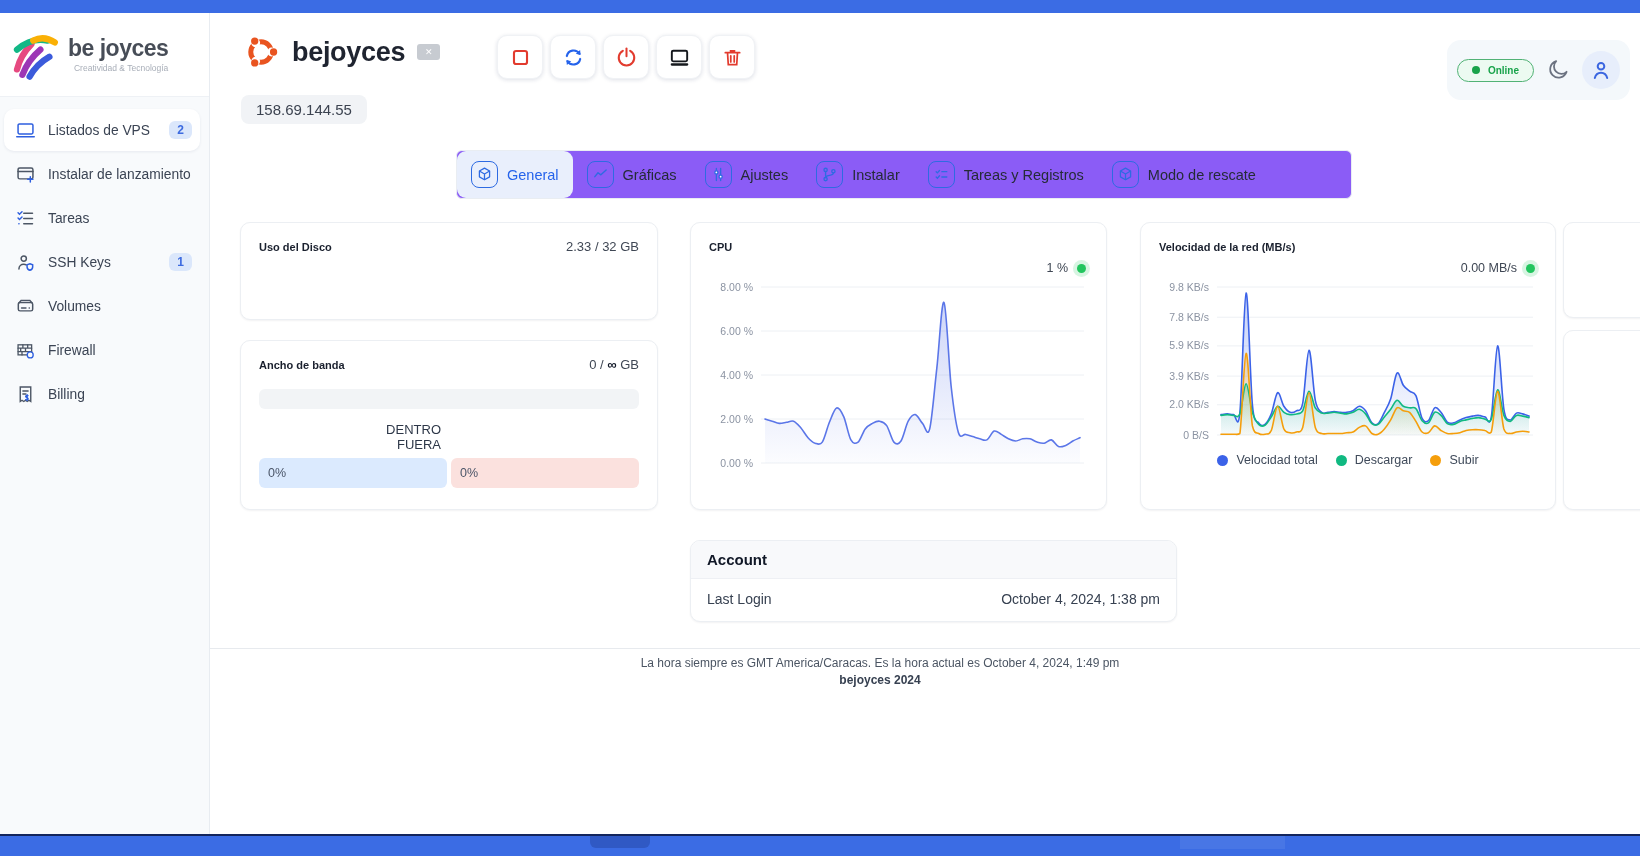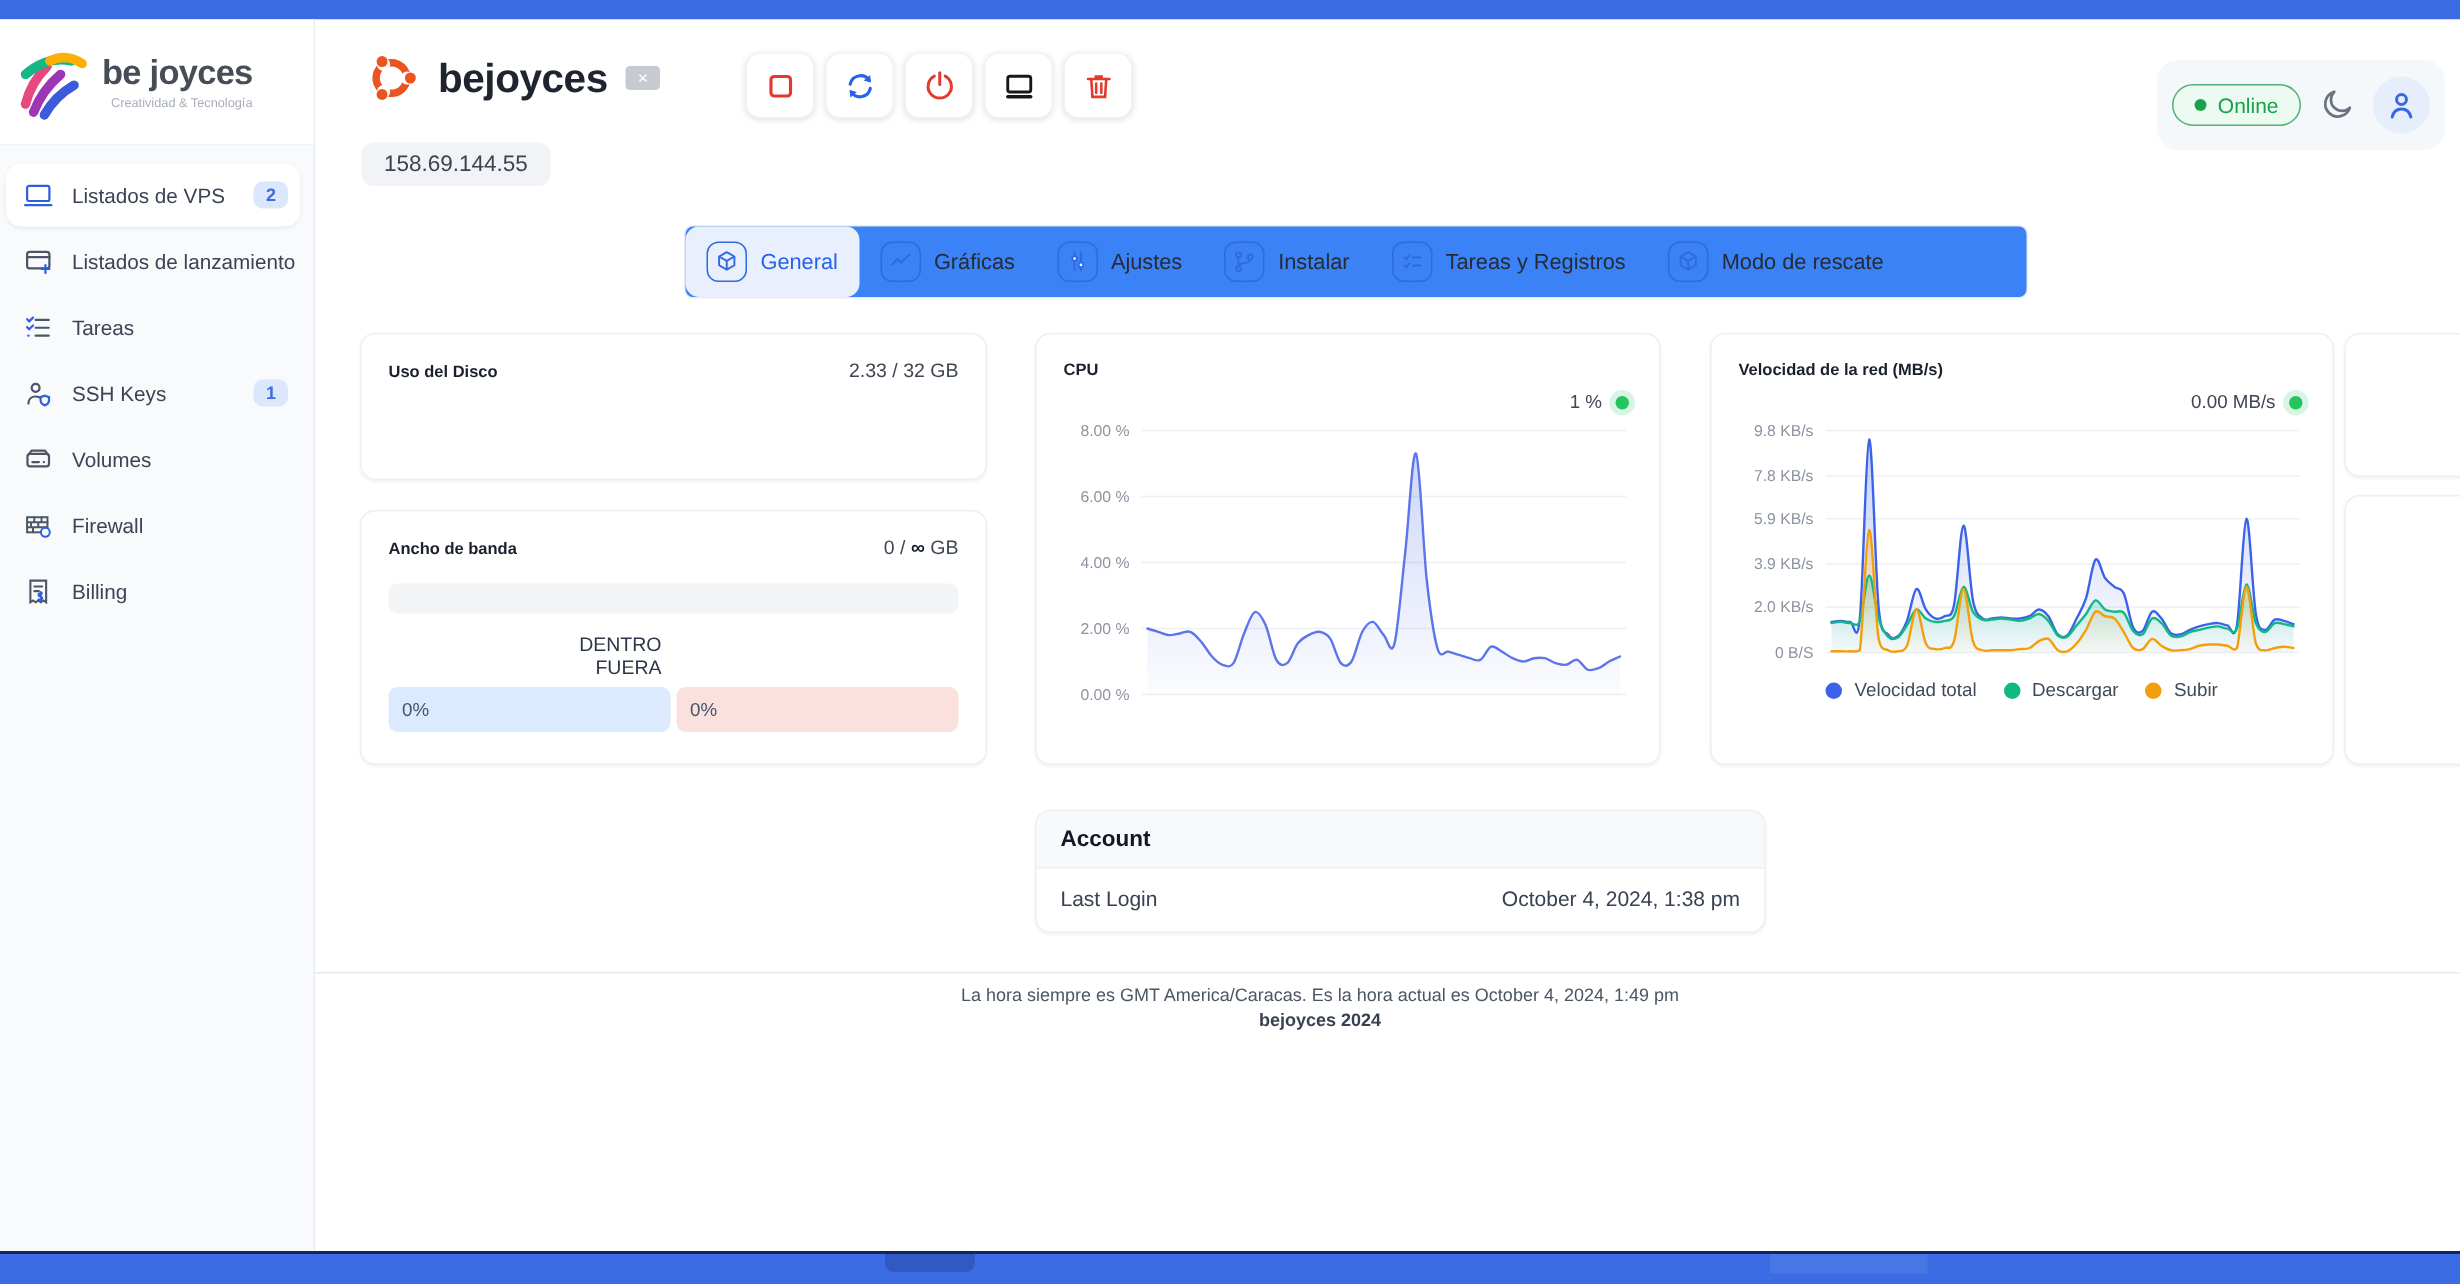--- a/index.html
+++ b/index.html
@@ -37,25 +37,25 @@
   .act-btn{width:46px;height:44px;background:#fff;border:1px solid #f0f2f5;border-radius:10px;
     box-shadow:0 1px 4px rgba(23,37,84,.14);display:grid;place-items:center;cursor:pointer;}
   .act-btn svg{width:23px;height:23px;}
   .ip-chip{position:absolute;left:31px;top:82px;background:#f1f3f6;border-radius:8px;padding:6px 15px;
     font-size:15px;color:#3c4350;}
   .topright{position:absolute;right:10px;top:27px;height:60px;background:#f4f8fb;border-radius:14px;
     display:flex;align-items:center;gap:11px;padding:0 10px;}
   .online-pill{display:flex;align-items:center;gap:8px;border:1px solid #51b275;background:#ecfaf1;
     border-radius:16px;padding:5px 14px;}
   .online-dot{width:8px;height:8px;border-radius:50%;background:#18a34a;}
-  .online-text{font-size:14px;font-weight:normal;color:#18a34a;}
+  .online-text{font-size:10px;font-weight:bold;color:#18a34a;}
   .moon-btn{width:26px;height:26px;display:grid;place-items:center;cursor:pointer;}
   .avatar{width:38px;height:38px;border-radius:50%;background:#e7eefb;display:grid;place-items:center;cursor:pointer;}
   
-  .tabsbar{position:absolute;left:246px;top:137px;width:896px;height:49px;background:#3b82f6;
+  .tabsbar{position:absolute;left:246px;top:137px;width:896px;height:49px;background:#8b5cf6;
     border:1px solid #e9edf2;border-radius:6px;display:flex;align-items:stretch;}
   .tab{display:flex;align-items:center;gap:9px;padding:0 14px;cursor:pointer;border-radius:9px;}
   .tab.active{background:#e9effc;}
   .tab-iconbox{width:27px;height:27px;border:1.5px solid #2e6be2;border-radius:8px;display:grid;place-items:center;color:#2e6be2;}
   .tab-iconbox svg{width:17px;height:17px;}
   .tab-bareicon{width:25px;height:25px;color:#2e6be2;display:grid;place-items:center;}
   .tab-bareicon svg{width:23px;height:23px;}
   .tab-label{font-size:14.5px;color:#252b37;white-space:nowrap;}
   .tab.active .tab-label{color:#2563eb;font-weight:500;}
   
@@ -129,21 +129,21 @@
         <span class="nav-badge">2</span>
       </div>
       <div class="nav-item">
         <span class="nav-icon">
           <svg viewBox="0 0 24 24" fill="none" stroke="currentColor" stroke-width="1.7" stroke-linecap="round">
               <rect x="3.5" y="4.5" width="17" height="12.5" rx="2"></rect>
               <path d="M3.5 8.5h17"></path>
               <path class="acc" d="M17.5 14.5v6M14.5 17.5h6"></path>
             </svg>
         </span>
-        <span class="nav-label">Listados de lanzamiento</span>
+        <span class="nav-label">Instalar de lanzamiento</span>
       </div>
       <div class="nav-item">
         <span class="nav-icon">
           <svg viewBox="0 0 24 24" fill="none" stroke="currentColor" stroke-width="1.7" stroke-linecap="round">
               <path d="M10 6h10M10 12h10M10 18h10"></path>
               <path class="acc" d="M3.5 5.5l1.6 1.6L8 4.3M3.5 11.5l1.6 1.6L8 10.3"></path>
               <path class="acc" d="M4.4 18h.2"></path>
             </svg>
         </span>
         <span class="nav-label">Tareas</span>

